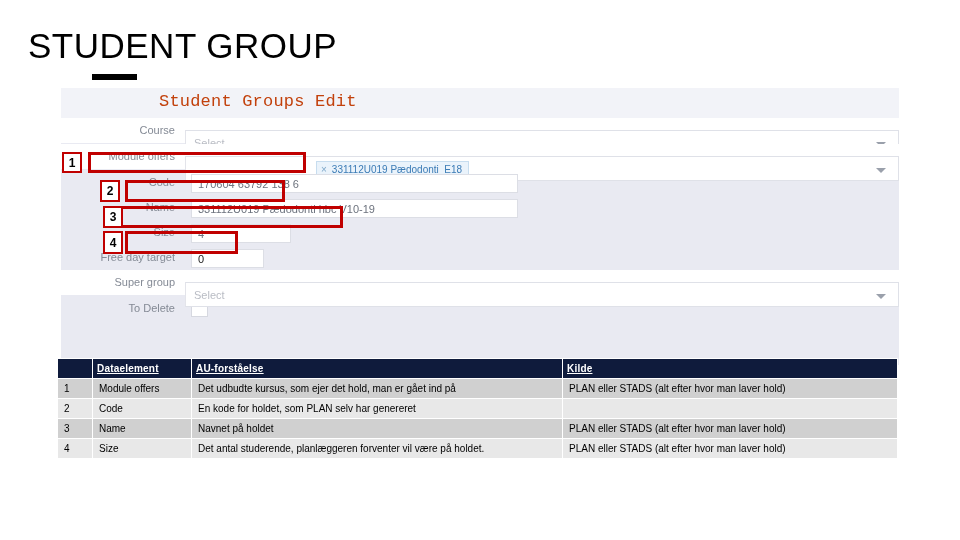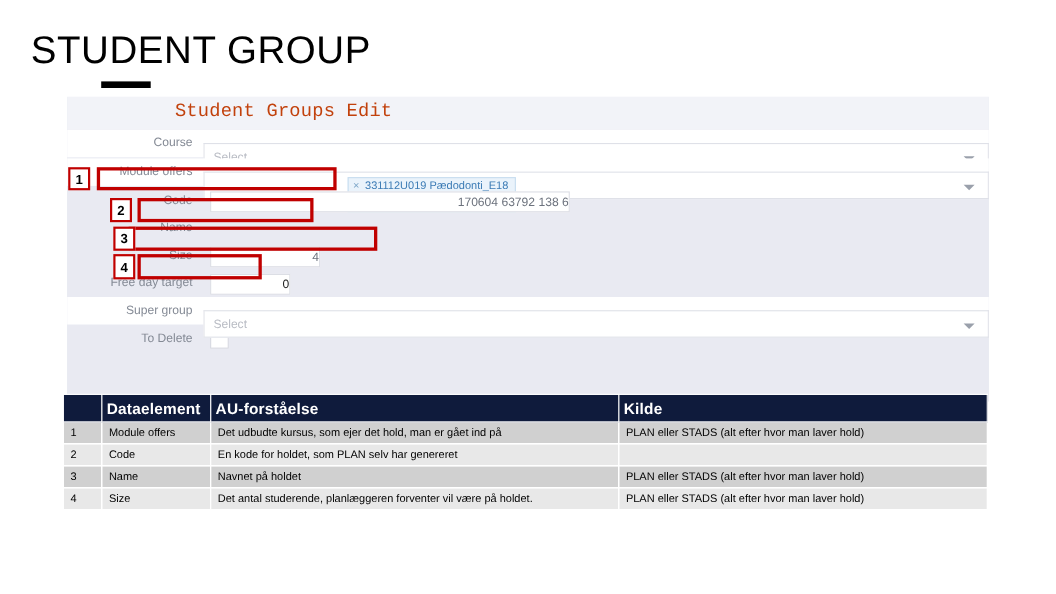--- a/index.html
+++ b/index.html
@@ -129,21 +129,20 @@
     height: 19px;
     line-height: 19px;
     background: #ffffff;
     border: 1px solid #dcdee5;
     font-size: 11px;
     color: #6c727d;
     padding-left: 6px;
     box-sizing: border-box;
     white-space: nowrap;
     overflow: hidden;
-    text-align: right;
   }
 
   .chip {
     position: absolute;
     left: 130px;
     top: 4px;
     height: 32px;
     line-height: 16px;
     background: #eaf3fb;
     border: 1px solid #c7ddef;
@@ -207,26 +206,27 @@
     left: 57px;
     top: 358px;
     width: 804px;
     border-collapse: collapse;
     table-layout: fixed;
     font-size: 10px;
   }
   .tbl th {
     background: #0f1b3c;
     color: #ffffff;
-    font-size: 14px;
+    font-size: 10px;
     font-weight: bold;
     text-align: left;
     padding: 4px 4px;
     border: 1px solid #ffffff;
     letter-spacing: 0.2px;
+    text-decoration: underline;
   }
   .tbl td {
     padding: 4px 6px;
     border: 1px solid #ffffff;
     color: #000000;
     vertical-align: middle;
     white-space: nowrap;
     overflow: hidden;
   }
   .tbl tr.odd td { background: #d0d0d0; }
@@ -269,20 +269,21 @@
     </div>
 
     <div class="frow" style="top:52px;">
       <div class="flabel">Code</div>
     </div>
     <div class="tbox" style="left:130px; top:56px; width:327px;">170604 63792 138  6</div>
 
     <div class="frow" style="top:77px;">
       <div class="flabel">Name</div>
     </div>
+    <div class="tbox" style="left:130px; top:81px; width:327px;">331112U019 Pædodonti hbc  V10-19</div>
 
     <div class="frow" style="top:102px;">
       <div class="flabel">Size</div>
     </div>
     <div class="tbox" style="left:130px; top:106px; width:100px;">4</div>
 
     <div class="frow" style="top:127px;">
       <div class="flabel">Free day target</div>
     </div>
     <div class="tbox" style="left:130px; top:131px; width:73px; color:#222;">0</div>

